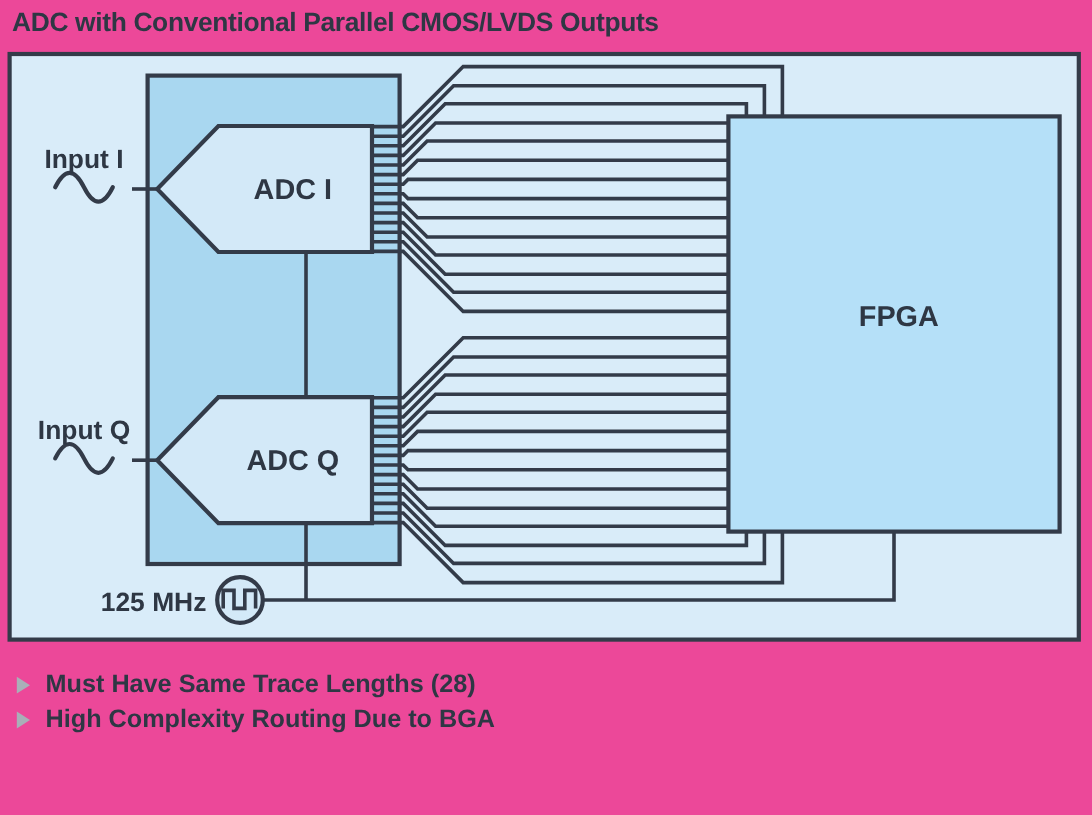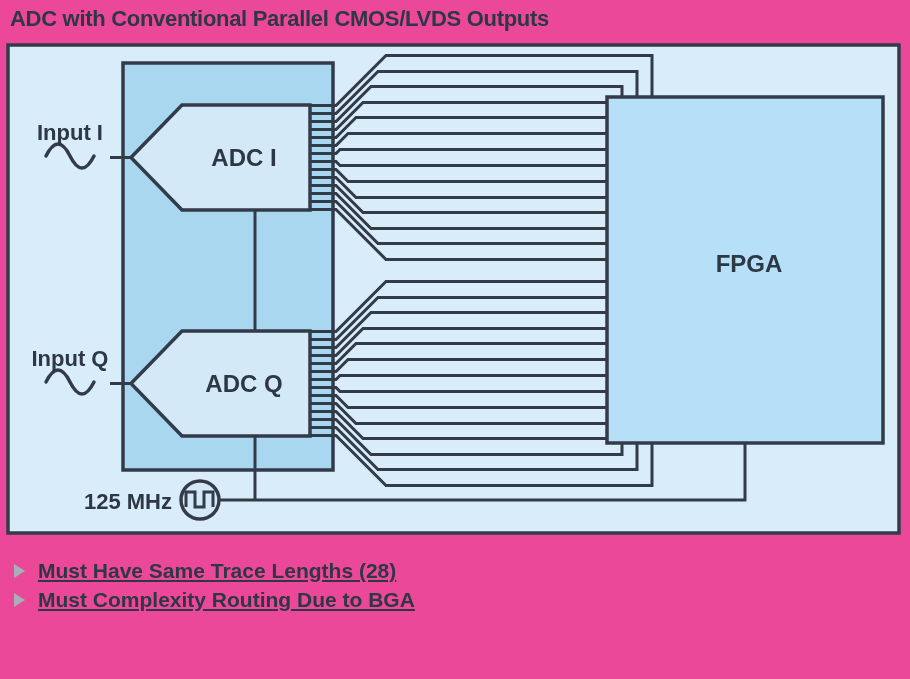--- a/index.html
+++ b/index.html
@@ -20,21 +20,21 @@
   .clock-circle{fill:var(--block_fill);stroke:var(--stroke);stroke-width:3.5;}
   .clock-glyph{fill:none;stroke:var(--stroke);stroke-width:3;stroke-linejoin:miter;}
   .svg-label{fill:var(--text);font-family:"Liberation Sans",sans-serif;font-weight:bold;}
   .s22{font-size:22px;}
   .s24{font-size:24px;}
 
   
   .bullets{position:absolute;left:12px;top:556px;width:700px;}
   .bullet{display:flex;align-items:flex-start;color:var(--text);
           font-size:21px;font-weight:bold;line-height:29px;}
-  .bullet-text{max-width:640px;text-decoration:underline;}
+  .bullet-text{max-width:640px;}
   .tri{flex:0 0 auto;width:0;height:0;margin:8px 13px 0 2px;
        border-top:7px solid transparent;border-bottom:7px solid transparent;
        border-left:11px solid var(--marker);}
 </style>
 </head>
 <body>
 
 <div class="stage">
 
   <div class="figure-title">ADC with Conventional Parallel CMOS/LVDS Outputs</div>
@@ -103,17 +103,17 @@
     <text class="svg-label s22" x="172" y="509" text-anchor="end">125 MHz</text>
   </svg>
 
   <div class="bullets">
     <div class="bullet">
       <span class="tri"></span>
       <span class="bullet-text">Must Have Same Trace Lengths (28)</span>
     </div>
     <div class="bullet">
       <span class="tri"></span>
-      <span class="bullet-text">Must Complexity Routing Due to BGA</span>
+      <span class="bullet-text">High Complexity Routing Due to BGA</span>
     </div>
   </div>
 
 </div>
 
 </body></html>

